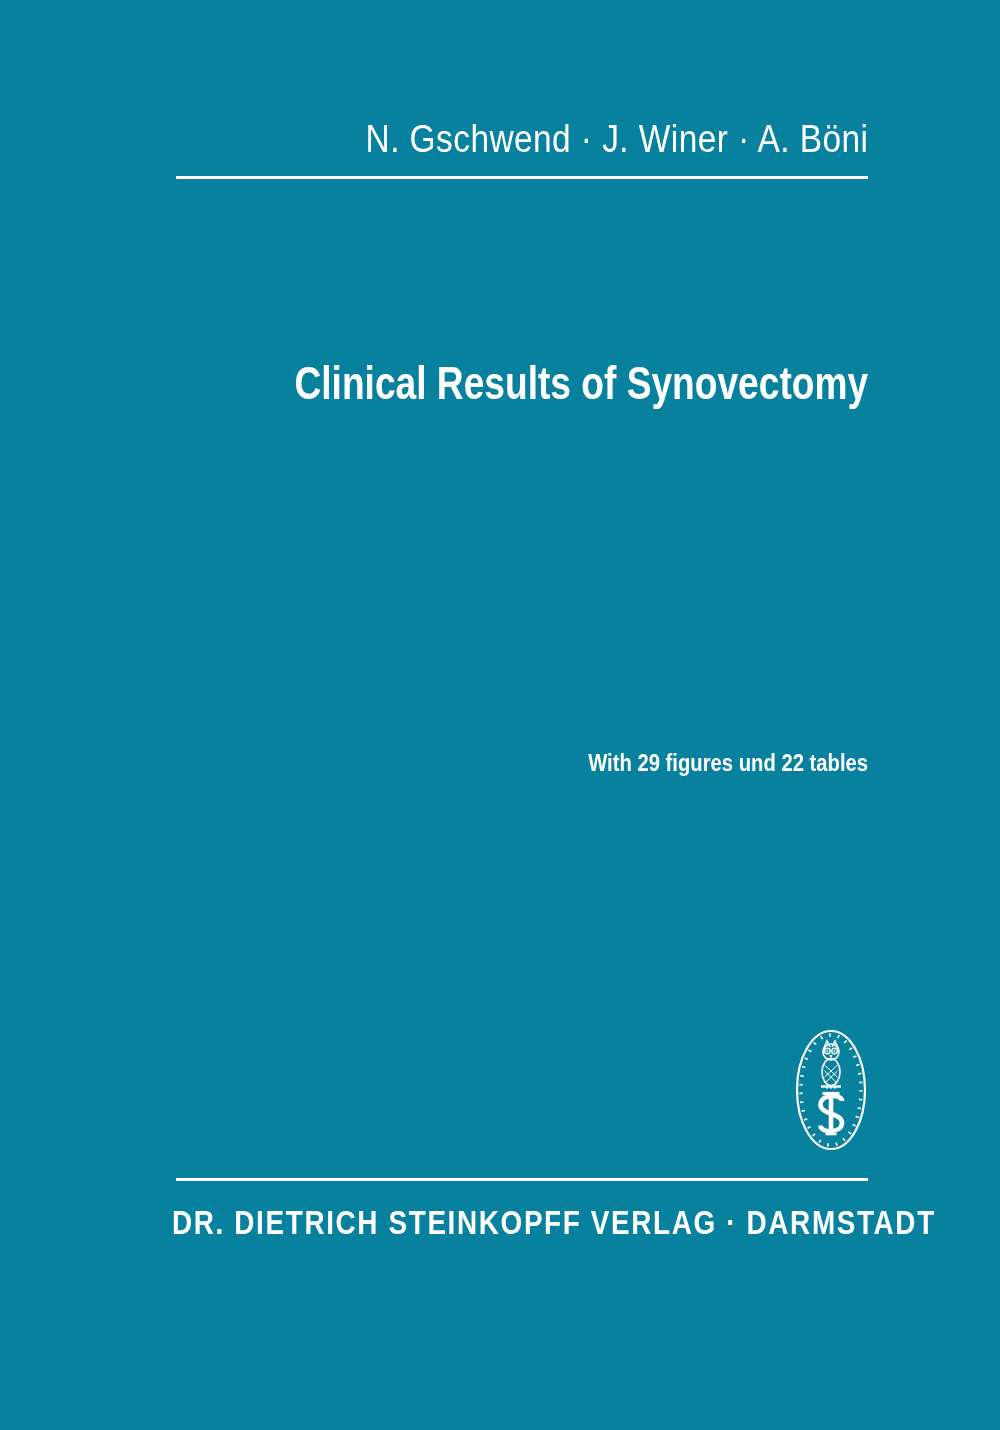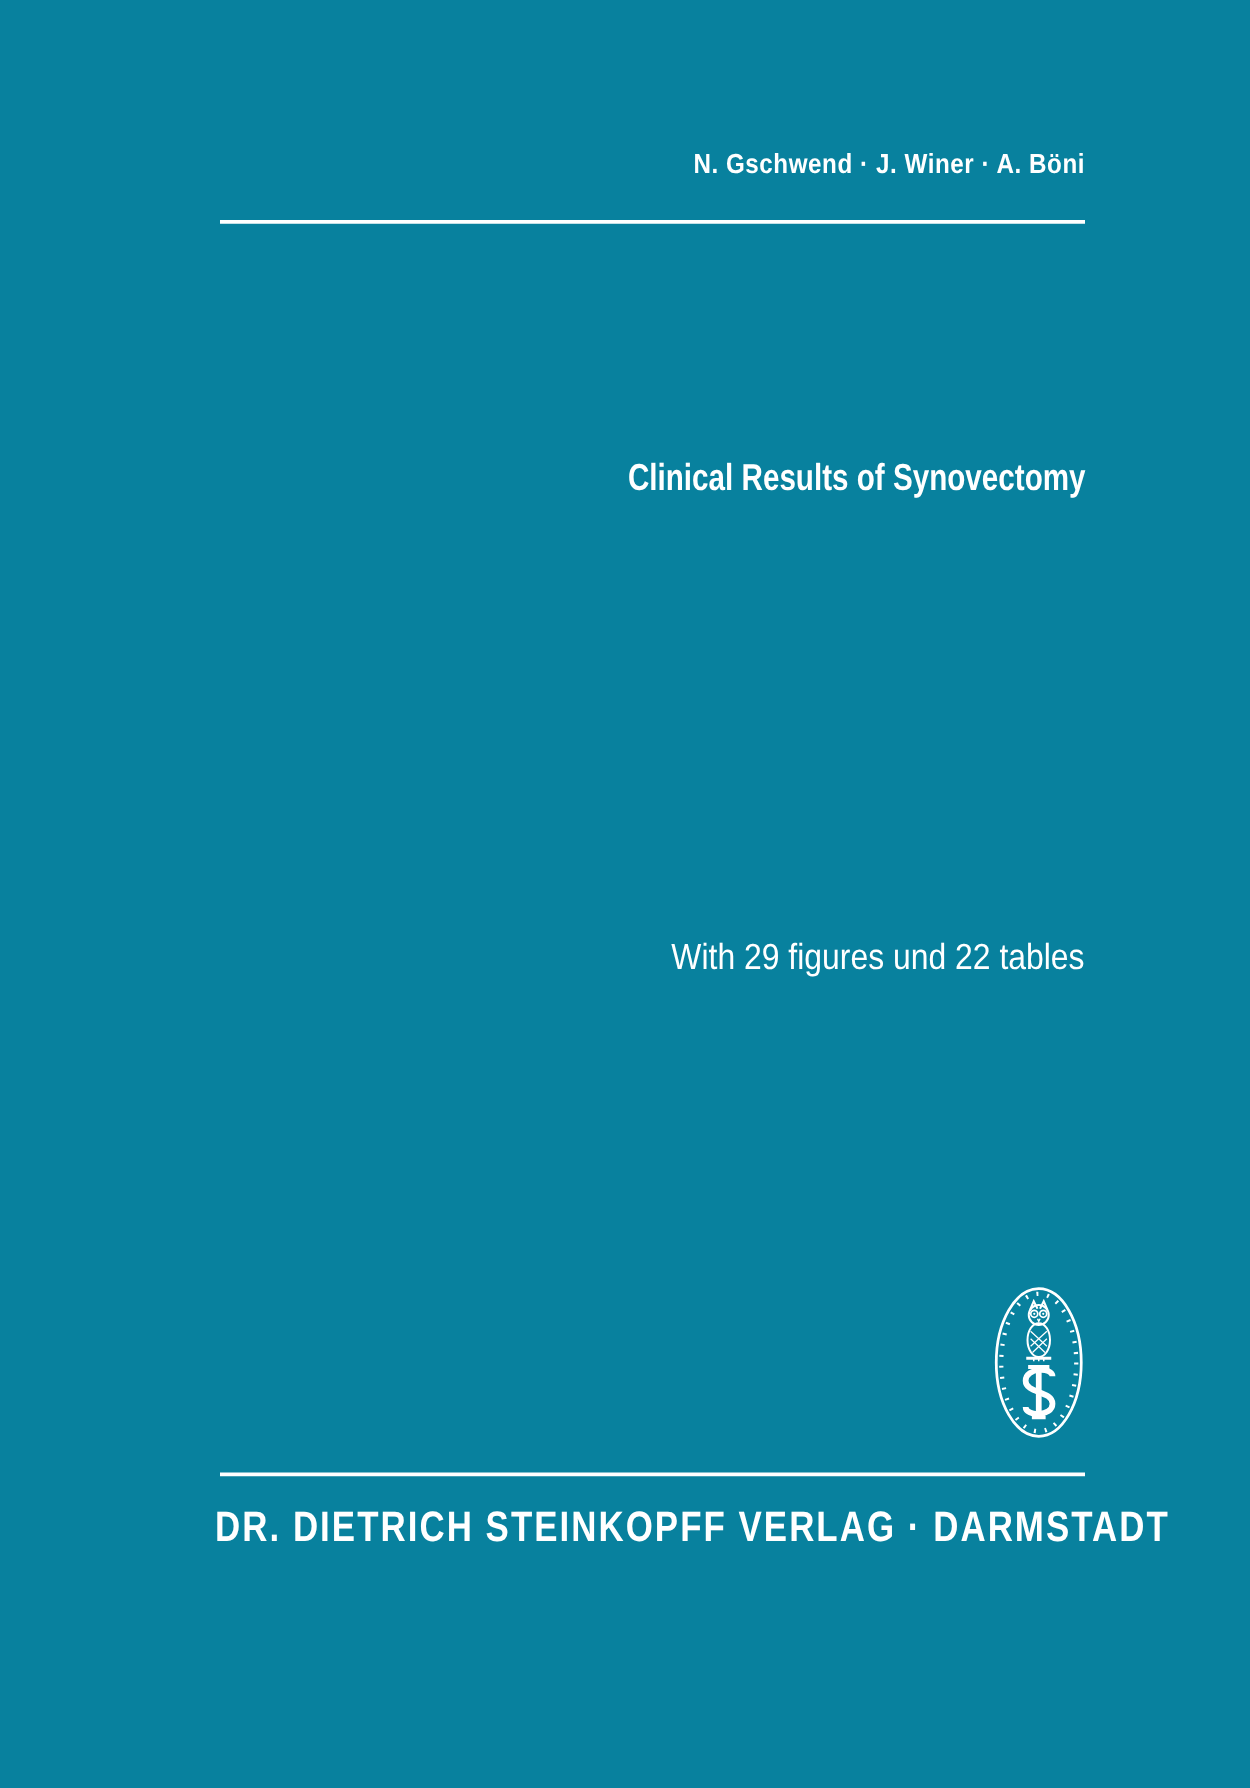--- a/index.html
+++ b/index.html
@@ -20,22 +20,22 @@
   }
   .condensed {
     display: inline-block;
     transform-origin: right center;
   }
   
   .authors {
     position: absolute;
     top: 118px;
     right: 132px;
-    font-size: 22px;
-    font-weight: 700;
+    font-size: 38px;
+    font-weight: 400;
     letter-spacing: 0.5px;
     white-space: nowrap;
     text-align: left;
   }
   .authors .condensed { transform: scaleX(0.88); }
   
   .rule {
     position: absolute;
     left: 176px;
     right: 132px;
@@ -44,32 +44,32 @@
   }
   .rule-top { top: 176px; }
   .rule-bottom { top: 1178px; }
   
   .title {
     position: absolute;
     top: 348px;
     right: 132px;
     text-align: right;
     font-weight: 700;
-    font-size: 30px;
+    font-size: 47px;
     line-height: 69px;
     white-space: nowrap;
   }
   .title .condensed { transform: scaleX(0.79); letter-spacing: 0px; }
   
   .figures-note {
     position: absolute;
     top: 750px;
     right: 132px;
-    font-size: 29px;
-    font-weight: 400;
+    font-size: 23px;
+    font-weight: 700;
     white-space: nowrap;
     text-align: right;
   }
   .figures-note .condensed { transform: scaleX(0.88); }
   
   .logo {
     position: absolute;
     top: 1028px;
     right: 132px;
     width: 74px;

